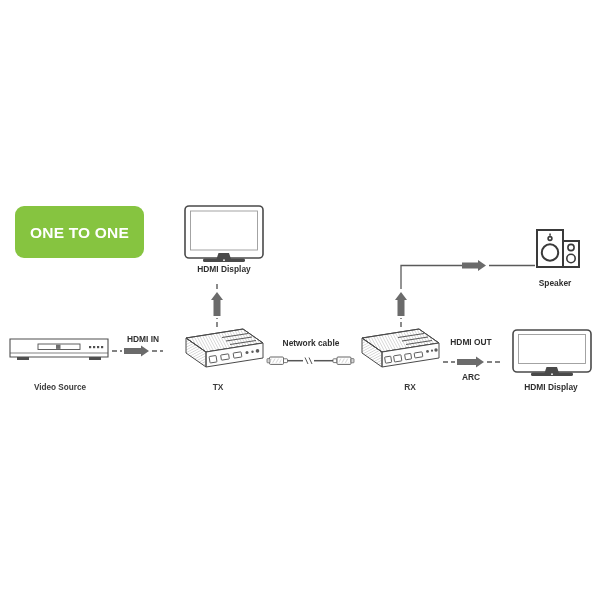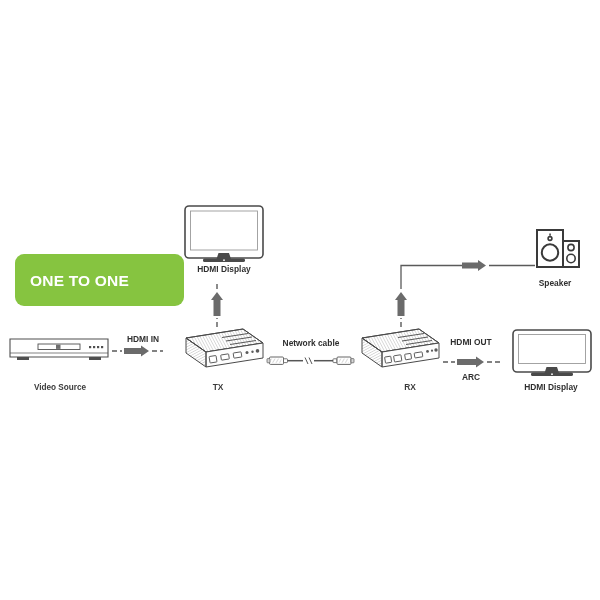--- a/index.html
+++ b/index.html
@@ -17,30 +17,29 @@
   #canvas {
     position: absolute;
     left: 0; top: 0;
     width: 600px;
     height: 600px;
   }
   .badge {
     position: absolute;
     left: 15px;
     top: 206px;
-    width: 169px;
+    width: 129px;
     height: 52px;
     background: #86c440;
     border-radius: 9px;
     box-sizing: border-box;
     display: flex;
     flex-direction: column;
     justify-content: center;
     padding-left: 15px;
-    margin-top: 48px;
   }
   .badge-line {
     color: #ffffff;
     font-size: 15.5px;
     font-weight: bold;
     line-height: 17px;
     letter-spacing: 0.2px;
     white-space: nowrap;
   }
 </style>

